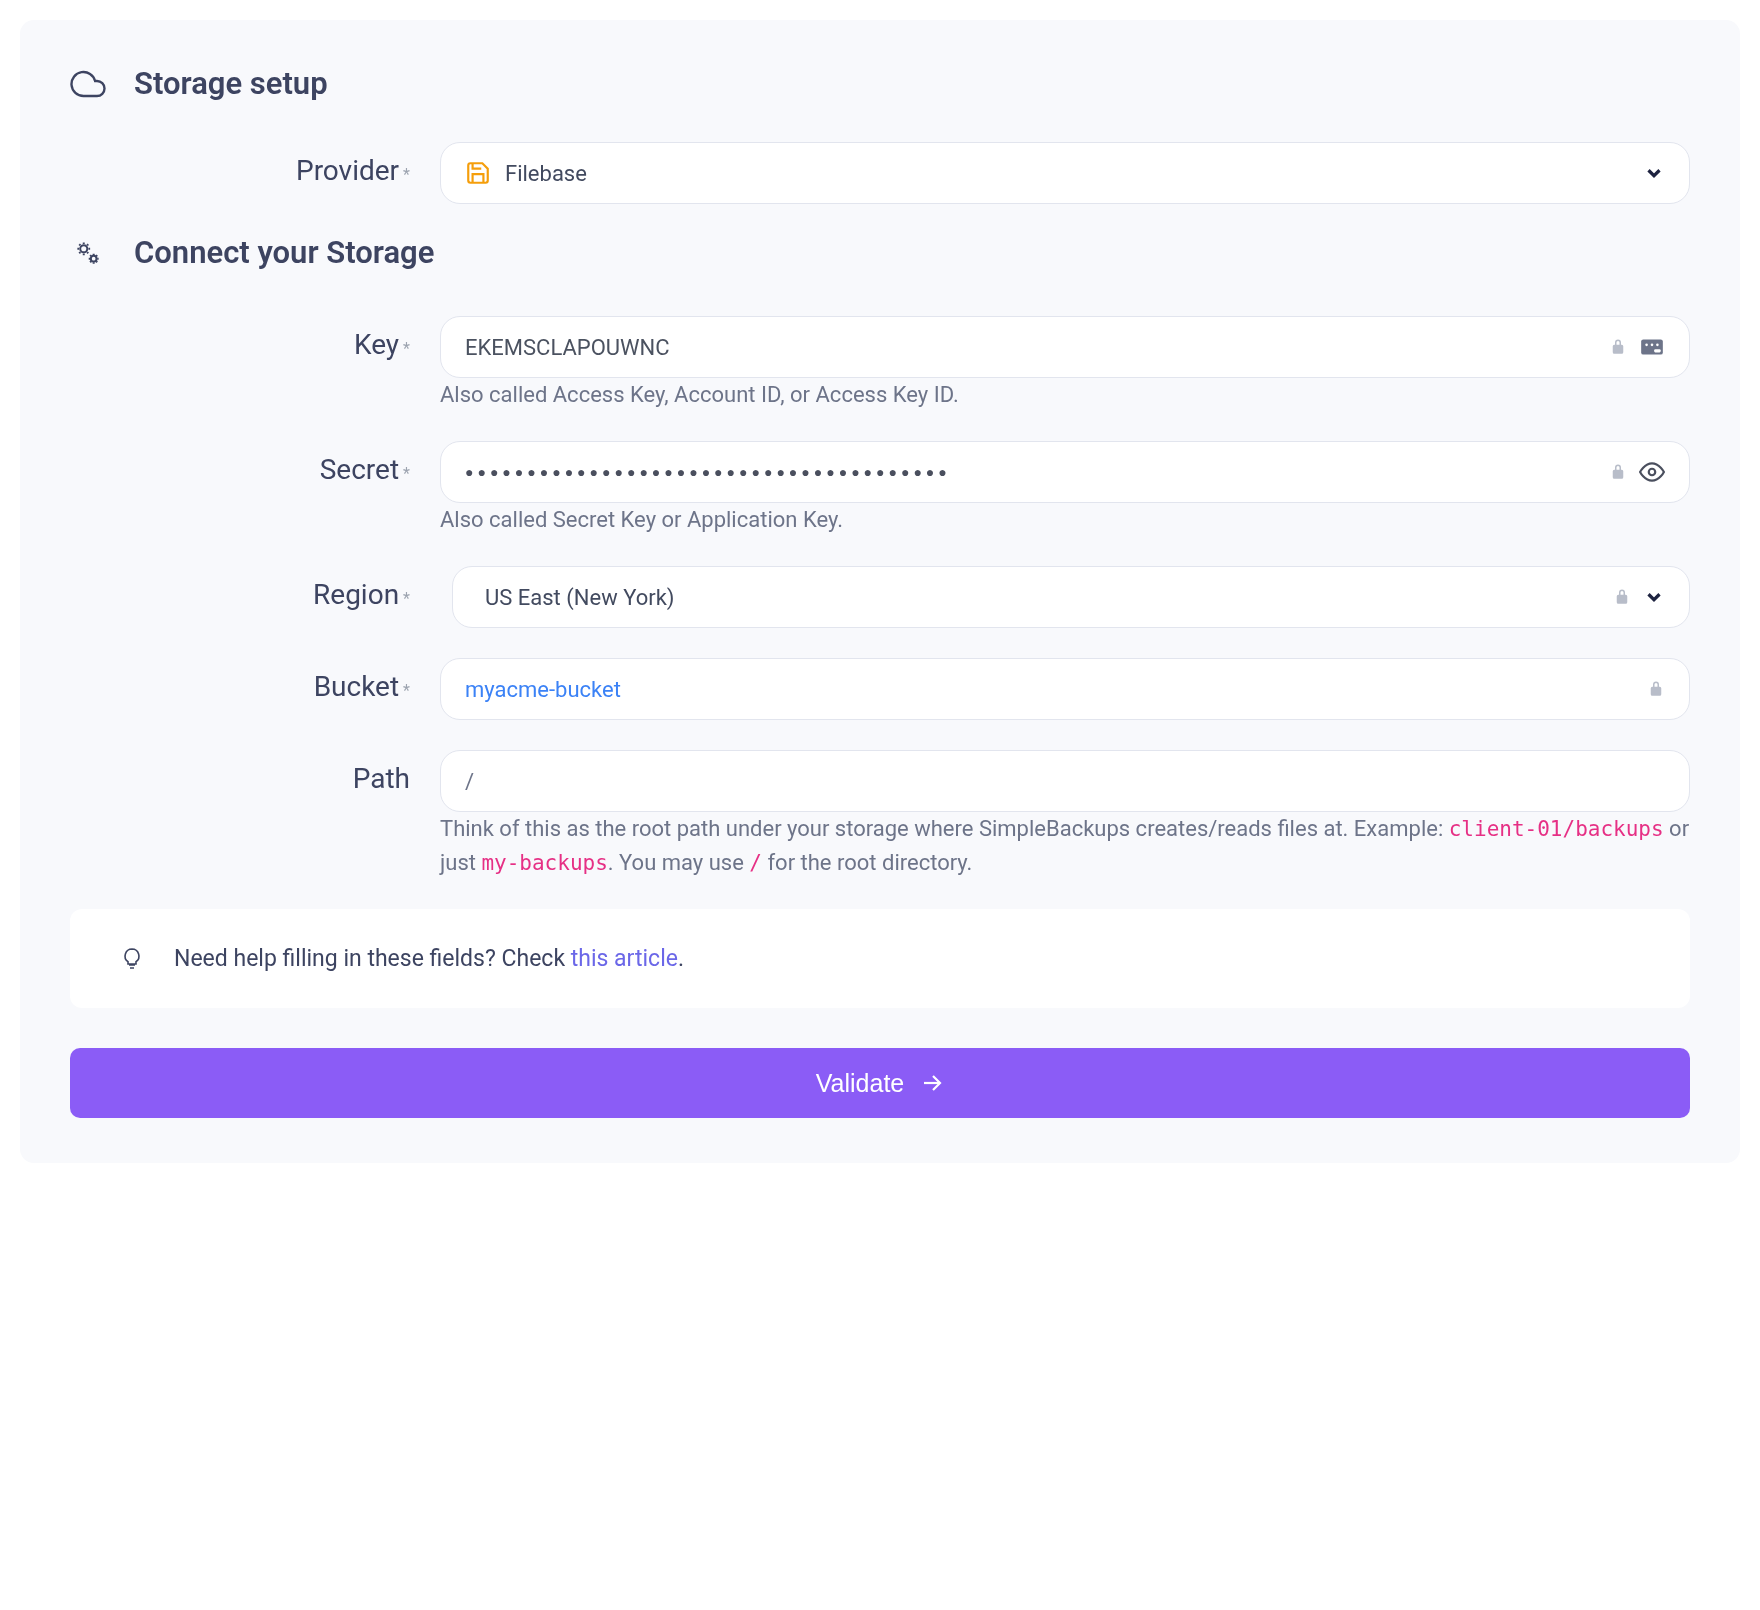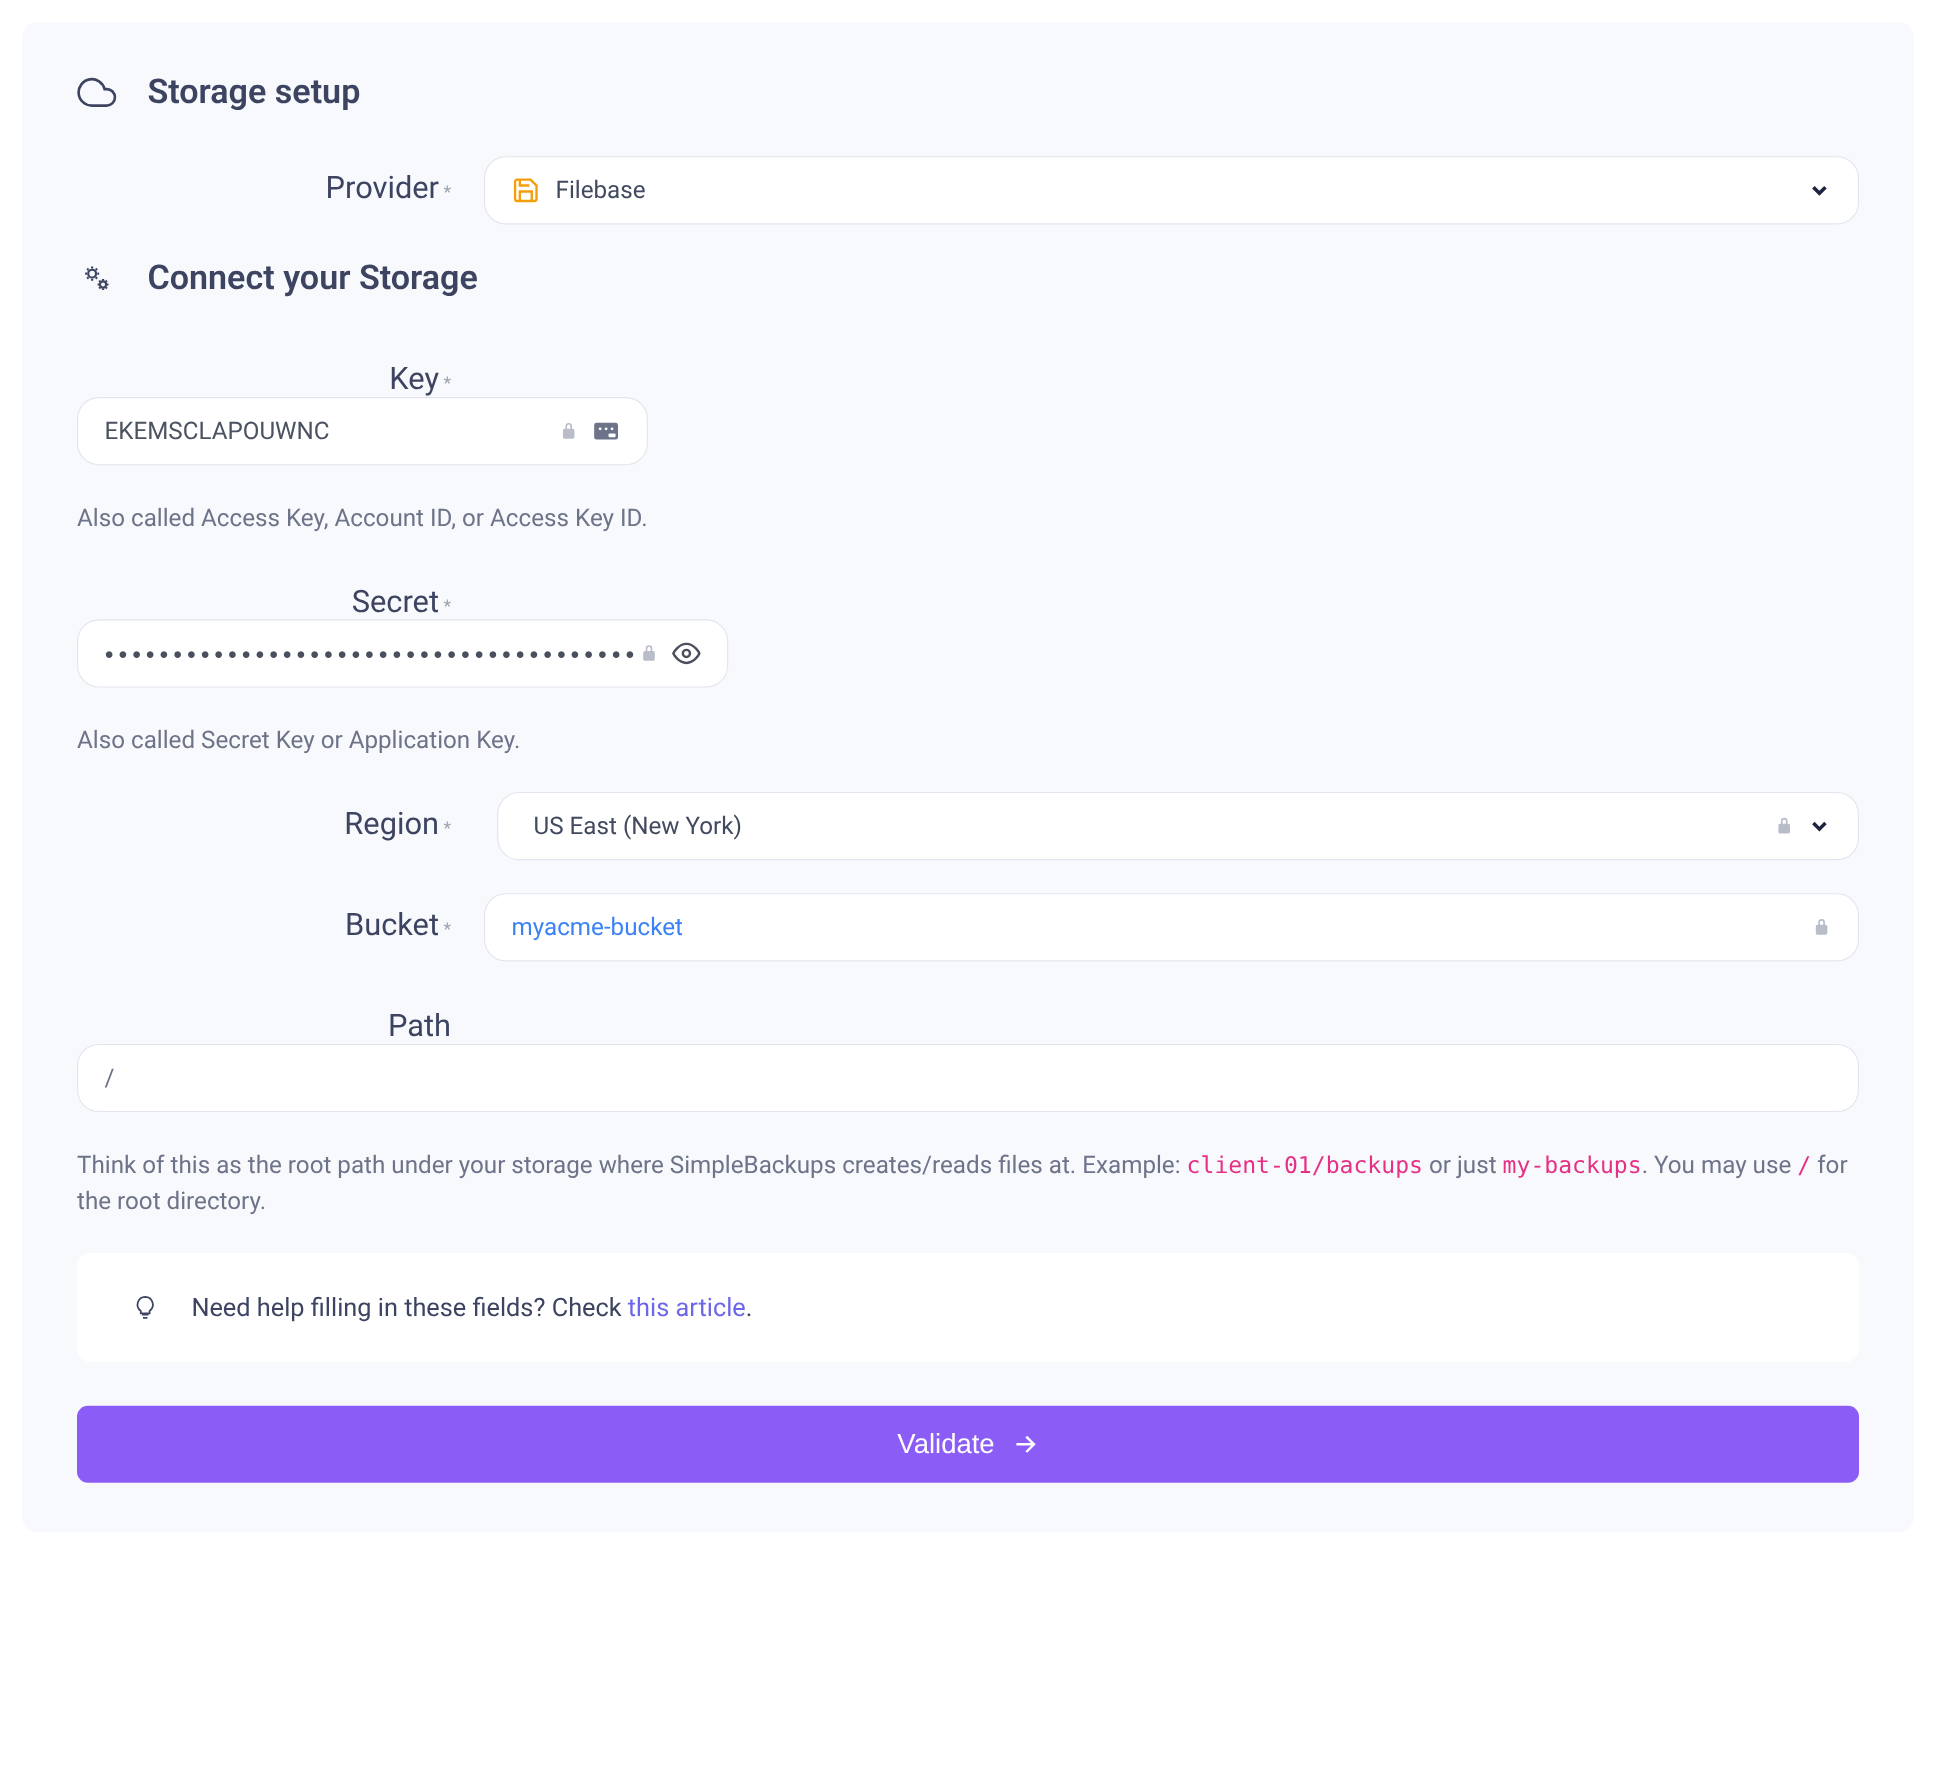--- a/index.html
+++ b/index.html
@@ -41,21 +41,20 @@
       font-weight: 600;
       color: #3d4461;
     }
     .form-row {
       display: flex;
       align-items: flex-start;
       margin-bottom: 30px;
     }
     .form-row.with-help {
       margin-bottom: 10px;
-      flex-direction: column;
     }
     .label-col {
       width: 370px;
       text-align: right;
       padding-right: 30px;
       padding-top: 12px;
     }
     .label {
       font-size: 28px;
       color: #3d4461;
@@ -113,21 +112,21 @@
       color: #b8bdc9;
     }
     .chevron {
       color: #1e2340;
       width: 22px;
       height: 22px;
     }
     .help-text {
       font-size: 22px;
       color: #6d7489;
-      margin-top: 32px;
+      margin-top: 0;
       line-height: 1.5;
     }
     .help-text code {
       font-family: ui-monospace, Menlo, Monaco, Consolas, monospace;
       color: #e63085;
       font-size: 21px;
     }
     .help-text code.slash {
       color: #e63085;
     }

